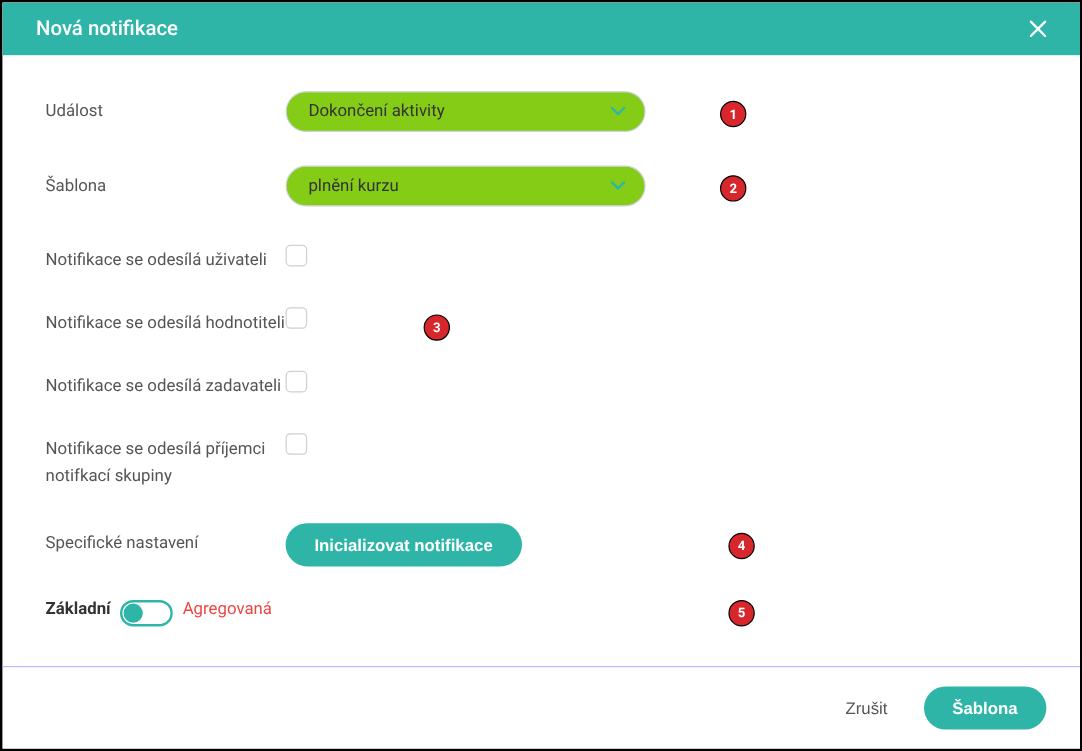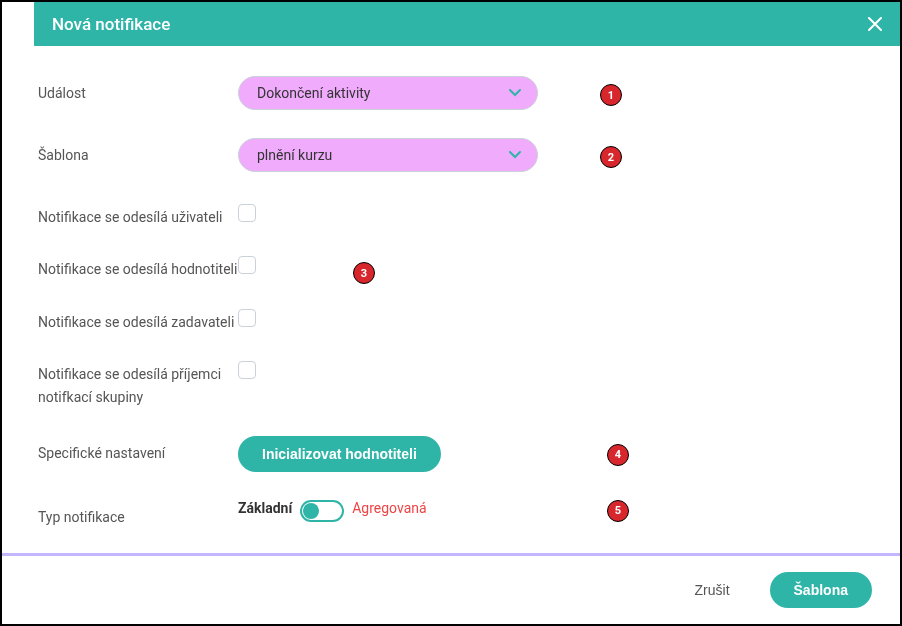--- a/index.html
+++ b/index.html
@@ -13,27 +13,26 @@
   }
   .modal {
     width: 100%;
     height: 100%;
     display: flex;
     flex-direction: column;
   }
   .modal-header {
     background: #2eb5a8;
     color: #fff;
-    padding: 12px 18px;
+    padding: 12px 28px;
     display: flex;
     justify-content: space-between;
     align-items: center;
     font-size: 17px;
     font-weight: 500;
-    margin-left: 32px;
   }
   .modal-header .close {
     cursor: pointer;
     font-size: 20px;
     line-height: 1;
   }
   .modal-body {
     flex: 1;
     padding: 30px 36px 10px 36px;
     overflow: auto;
@@ -59,21 +58,21 @@
     flex: 0 0 300px;
     position: relative;
   }
   .select {
     width: 100%;
     border: 1px solid #c9d2d8;
     border-radius: 20px;
     padding: 8px 40px 8px 18px;
     font-size: 14px;
     color: #333;
-    background: #f0abfc;
+    background: #84cc16;
     position: relative;
     cursor: pointer;
     display: flex;
     align-items: center;
     justify-content: space-between;
   }
   .select .chev {
     position: absolute;
     right: 16px;
     top: 50%;
@@ -139,26 +138,26 @@
     align-items: center;
     justify-content: center;
     border: 1px solid #000;
   }
   .badge-1 { left: 562px; top: 8px; }
   .badge-2 { left: 562px; top: 8px; }
   .badge-3 { left: 315px; top: 10px; }
   .badge-4 { left: 569px; top: 8px; }
   .badge-5 { left: 569px; top: 0px; }
   .modal-footer {
-    border-top: 3px solid #c4b5fd;
+    border-top: 1px solid #c4b5fd;
     padding: 16px 28px;
     display: flex;
     justify-content: flex-end;
     align-items: center;
-    gap: 36px;
+    gap: 26px;
   }
   .btn-cancel {
     background: none;
     border: none;
     color: #555;
     font-size: 14px;
     cursor: pointer;
     padding: 8px 4px;
   }
   .btn-primary {
@@ -235,27 +234,26 @@
     </div>
 
     <div class="form-row">
       <div class="form-label">Notifikace se odesílá příjemci notifkací skupiny</div>
       <div class="checkbox"></div>
     </div>
 
     <div class="form-row">
       <div class="form-label">Specifické nastavení</div>
       <div>
-        <button class="pill-btn">Inicializovat hodnotiteli</button>
+        <button class="pill-btn">Inicializovat notifikace</button>
       </div>
       <div class="badge badge-4">4</div>
     </div>
 
     <div class="form-row" style="margin-bottom:10px">
-      <div class="form-label">Typ notifikace</div>
       <div class="toggle-wrap">
         <span class="lbl-left">Základní</span>
         <div class="toggle">
           <div class="knob"></div>
         </div>
         <span class="lbl-right">Agregovaná</span>
       </div>
       <div class="badge badge-5">5</div>
     </div>
 

